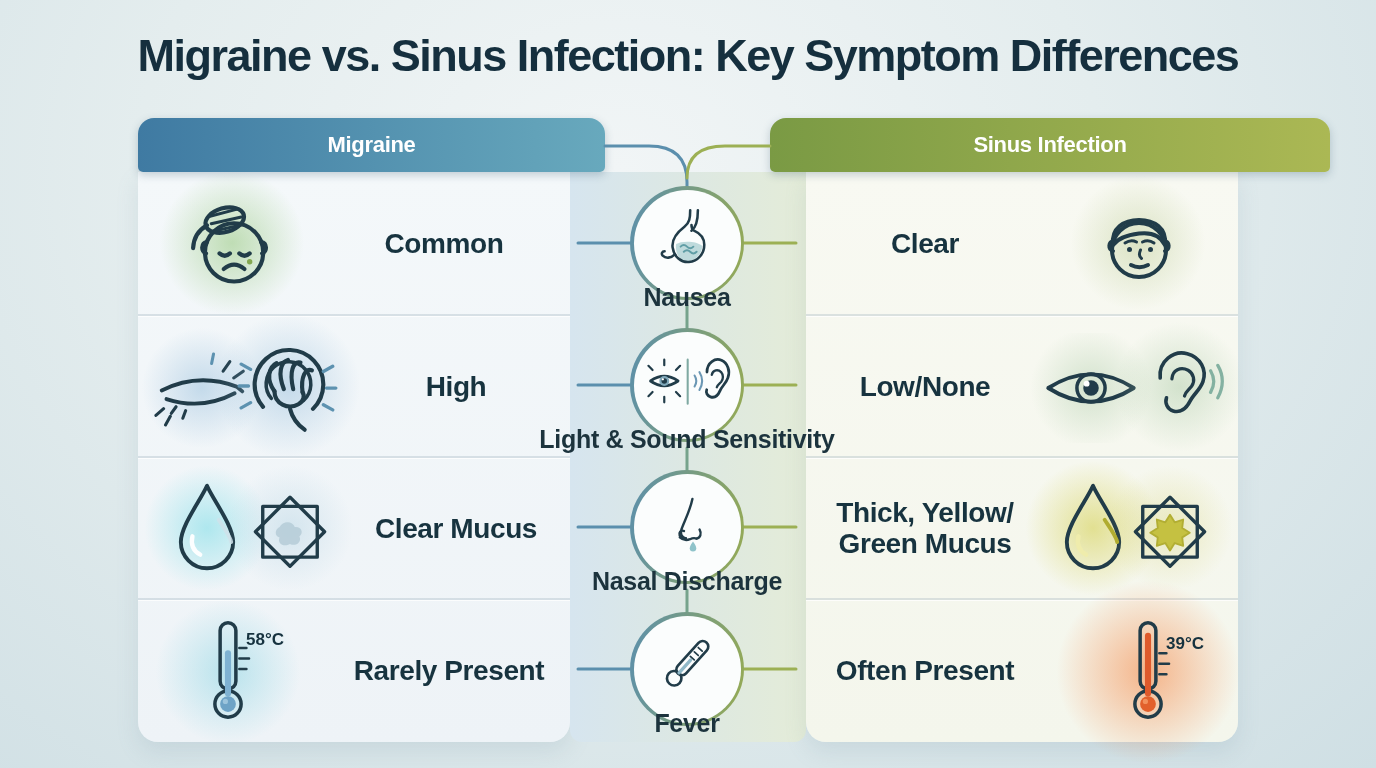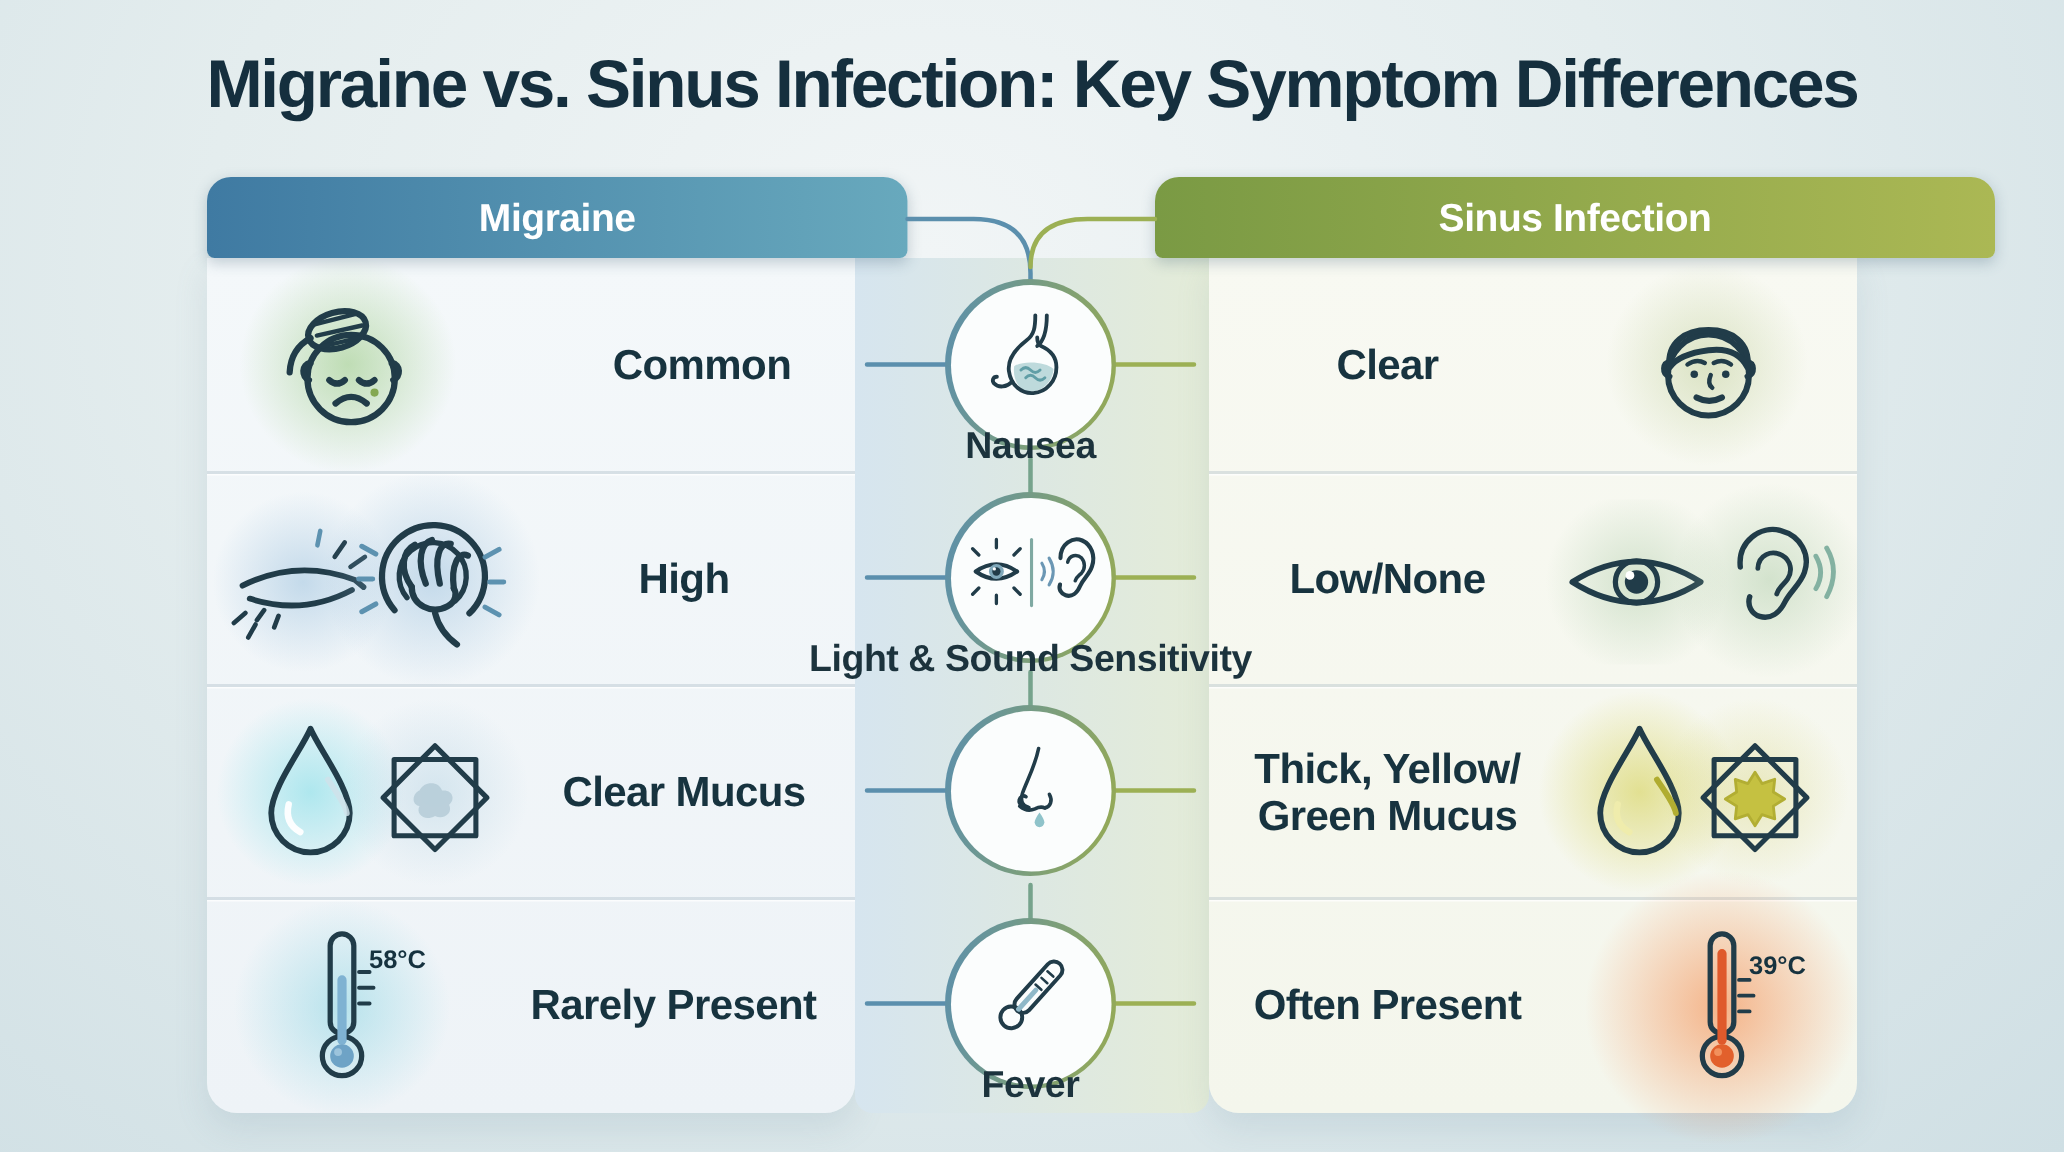--- a/index.html
+++ b/index.html
@@ -7,21 +7,21 @@
     position:relative;width:1376px;height:768px;overflow:hidden;
     font-family:"Liberation Sans", sans-serif;
     background:radial-gradient(ellipse at 45% 22%, #f1f5f6 0%, #e4edee 45%, #cfdfe4 100%);
   }
   .title{
     position:absolute;left:0;right:0;top:30px;margin:0;text-align:center;
     font-size:45px;font-weight:700;letter-spacing:-1.5px;color:#152f3e;
   }
   .hdr{
     position:absolute;top:118px;height:54px;display:flex;align-items:center;justify-content:center;
-    color:#fff;font-size:26px;font-weight:700;letter-spacing:-0.3px;
+    color:#fff;font-size:22px;font-weight:700;letter-spacing:-0.3px;
     border-radius:16px 16px 5px 5px;box-shadow:0 3px 9px rgba(60,95,115,.28);z-index:2;
   }
   .hdr-m{left:138px;width:467px;background:linear-gradient(90deg,#3f7aa2 0%,#68a9bd 100%);}
   .hdr-s{left:770px;width:560px;background:linear-gradient(90deg,#7a9a44 0%,#abb854 100%);}
   .panel{position:absolute;top:172px;width:432px;height:570px;border-radius:0 0 20px 20px;
     box-shadow:0 10px 22px rgba(110,140,160,.16);z-index:1;}
   .panel-l{left:138px;background:linear-gradient(180deg,#f4f8fa 0%,#eef3f7 100%);}
   .panel-r{left:806px;background:linear-gradient(180deg,#f8f9f2 0%,#f4f6ec 100%);}
   .strip{position:absolute;left:570px;top:172px;width:236px;height:570px;border-radius:0 0 12px 12px;
     background:linear-gradient(90deg,#d6e5ef 0%,#dde8e2 52%,#e4ecd8 100%);z-index:1;}
@@ -120,23 +120,24 @@
         <rect class="ln" x="41.5" y="6" width="17" height="64" rx="8.5" fill="#ffffff"></rect>
         <circle class="ln" cx="50" cy="79" r="11" fill="#cfe4ea"></circle>
         <path d="M50 42 V68" stroke="#8fb8c8" stroke-width="5" stroke-linecap="round"></path>
         <path class="ln" style="stroke-width:2.6" d="M46 20 h8 M46 29 h8 M46 38 h8"></path>
       </g>
     </svg>
   </div>
 
   <div class="sym" style="top:283px">Nausea</div>
   <div class="sym" style="top:425px">Light &amp; Sound Sensitivity</div>
+  <div class="sym" style="top:567px">Nasal Discharge</div>
   <div class="sym" style="top:709px">Fever</div>
 
-  <div class="val" style="left:468px;top:243px">Common</div>
+  <div class="val" style="left:444px;top:243px">Common</div>
   <div class="val" style="left:925px;top:243px">Clear</div>
   <div class="val" style="left:456px;top:386px">High</div>
   <div class="val" style="left:925px;top:386px">Low/None</div>
   <div class="val" style="left:456px;top:528px">Clear Mucus</div>
   <div class="val" style="left:925px;top:528px">Thick, Yellow/
 Green Mucus</div>
   <div class="val" style="left:449px;top:670px">Rarely Present</div>
   <div class="val" style="left:925px;top:670px">Often Present</div>
 
   <div class="ico" style="left:232px;top:243px;width:150px;height:150px;background:radial-gradient(circle,rgba(148,199,124,.55) 0%,rgba(148,199,124,0) 68%)">

